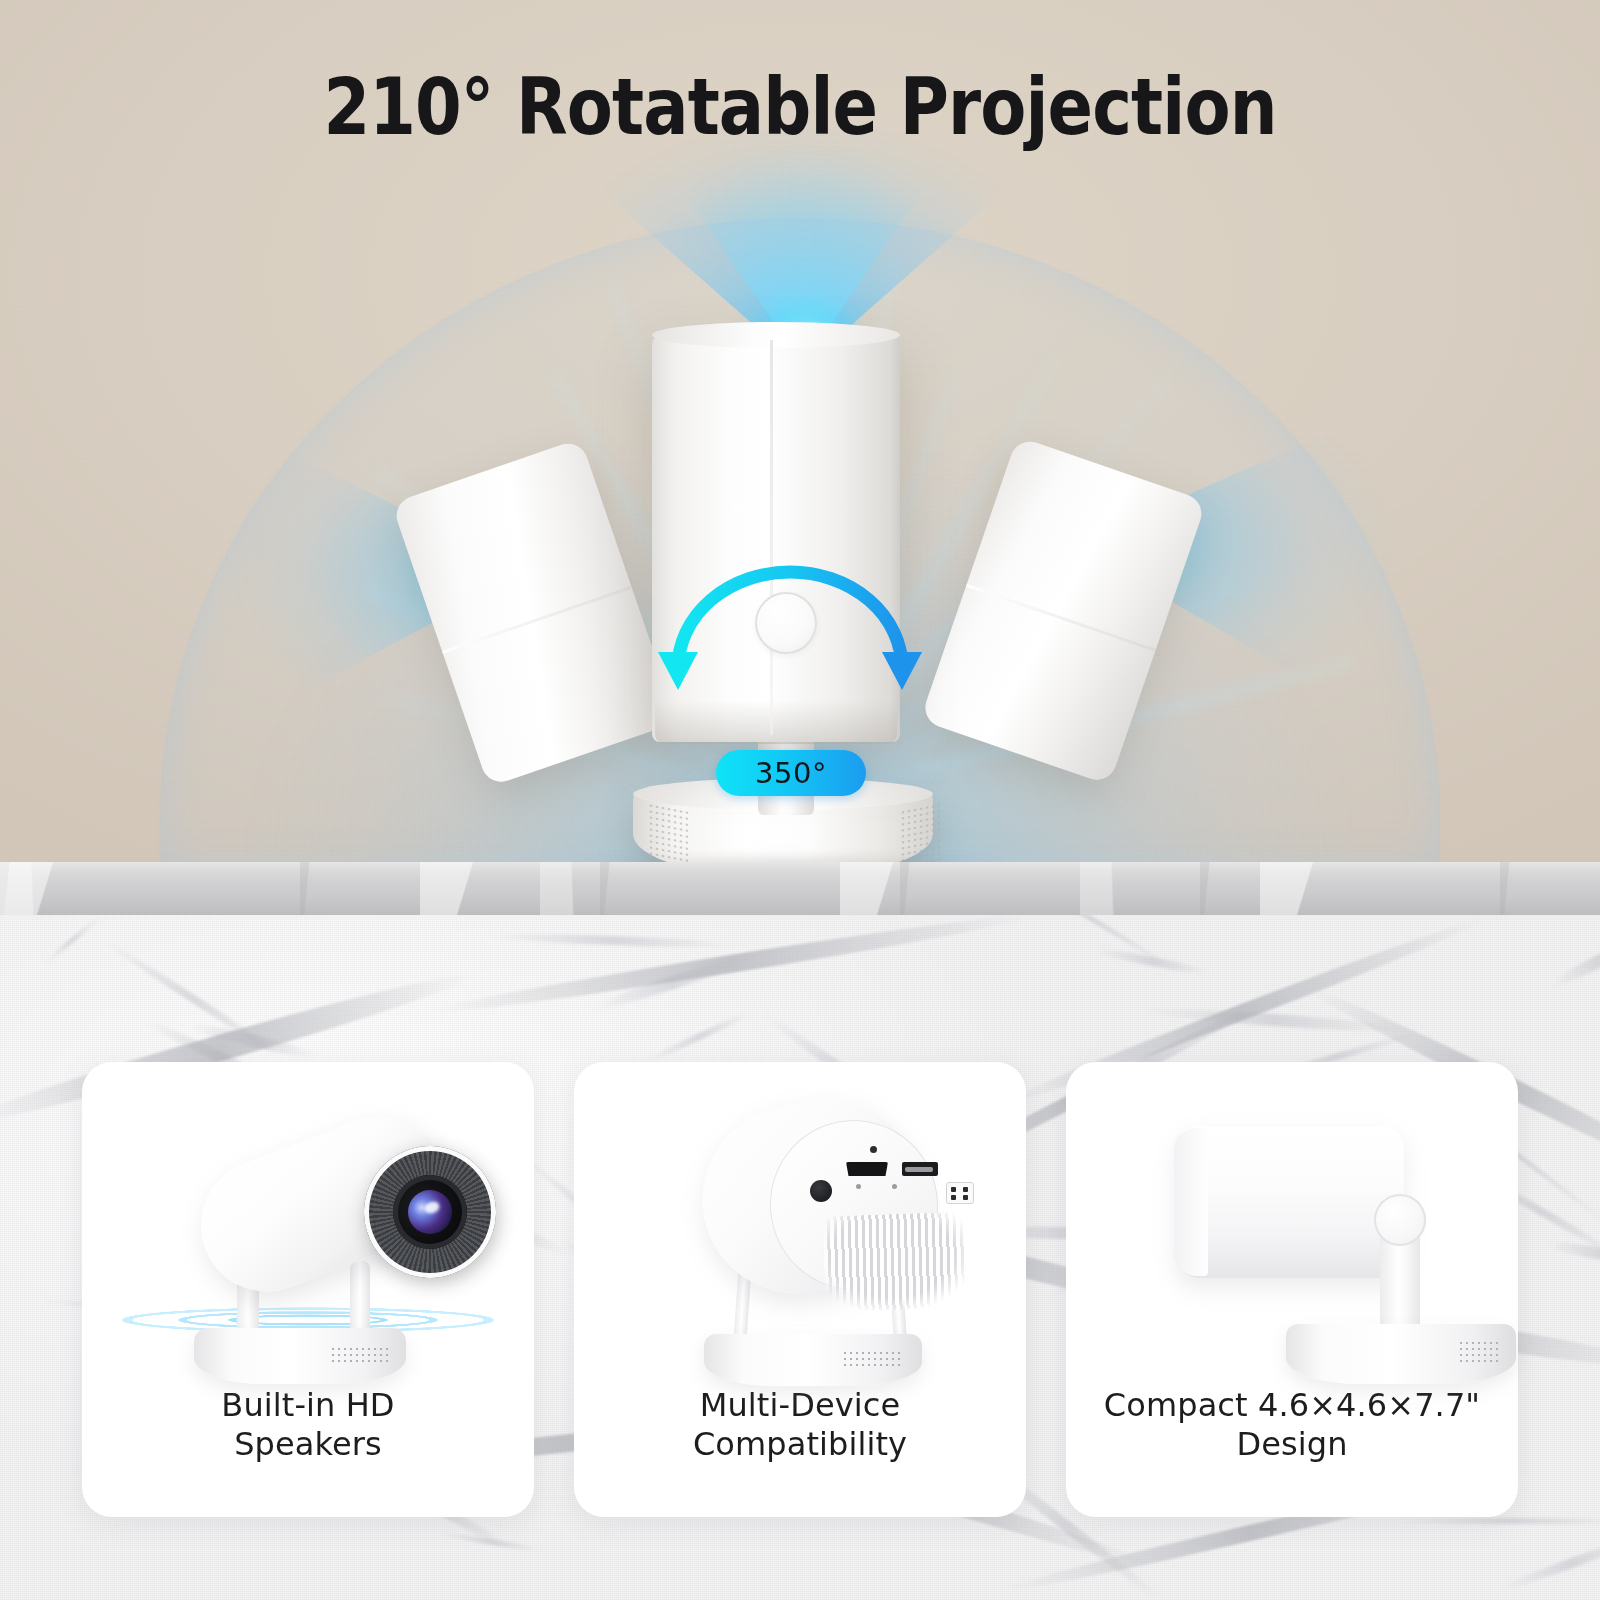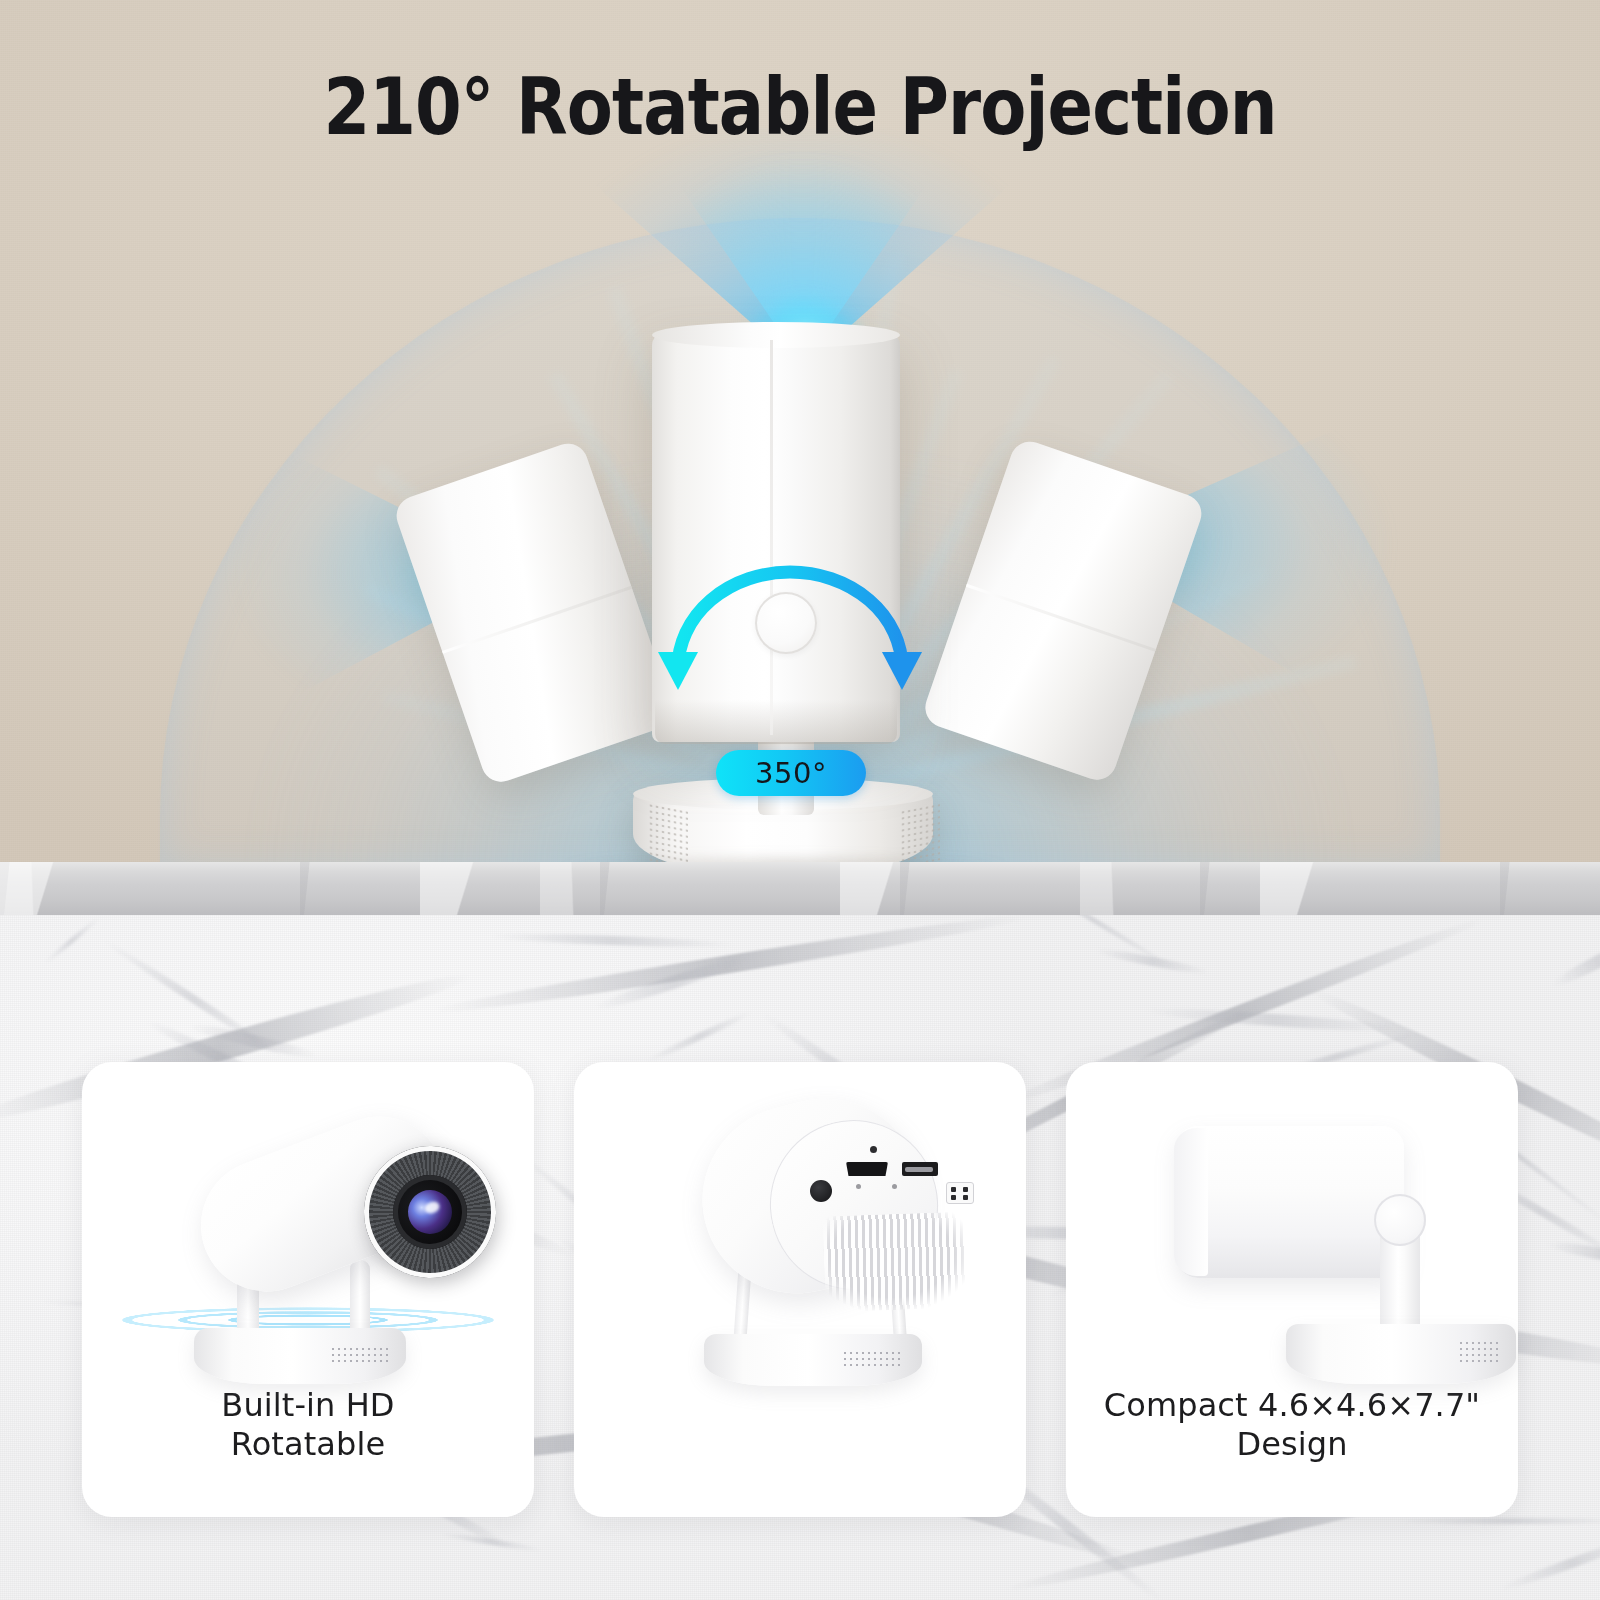--- a/index.html
+++ b/index.html
@@ -597,21 +597,21 @@
         <div class="c1-lens-inner">
           <div class="c1-lens-glass"></div>
           <div class="c1-lens-glint"></div>
         </div>
       </div>
       <div class="c1-base"></div>
       <div class="c1-base-grille"></div>
     </div>
     <div class="card-label">
       <span>Built-in HD</span><br>
-      <span>Rotatable</span>
+      <span>Speakers</span>
     </div>
   </div>
 
   <div class="card">
     <div class="card-art">
       <div class="c2-arm-l"></div>
       <div class="c2-arm-r"></div>
       <div class="c2-body"></div>
       <div class="c2-face"></div>
       <div class="c2-vent"></div>
@@ -624,20 +624,24 @@
       <div class="c2-port c2-pin3"></div>
       <div class="c2-port c2-sq">
         <div class="c2-sq-d" style="left:4px;top:4px;"></div>
         <div class="c2-sq-d" style="left:16px;top:4px;"></div>
         <div class="c2-sq-d" style="left:4px;top:12px;"></div>
         <div class="c2-sq-d" style="left:16px;top:12px;"></div>
       </div>
       <div class="c2-base"></div>
       <div class="c2-base-grille"></div>
     </div>
+    <div class="card-label">
+      <span>Multi-Device</span><br>
+      <span>Compatibility</span>
+    </div>
   </div>
 
   <div class="card">
     <div class="card-art">
       <div class="c3-body"></div>
       <div class="c3-neck"></div>
       <div class="c3-hinge"></div>
       <div class="c3-base"></div>
       <div class="c3-base-grille"></div>
     </div>

